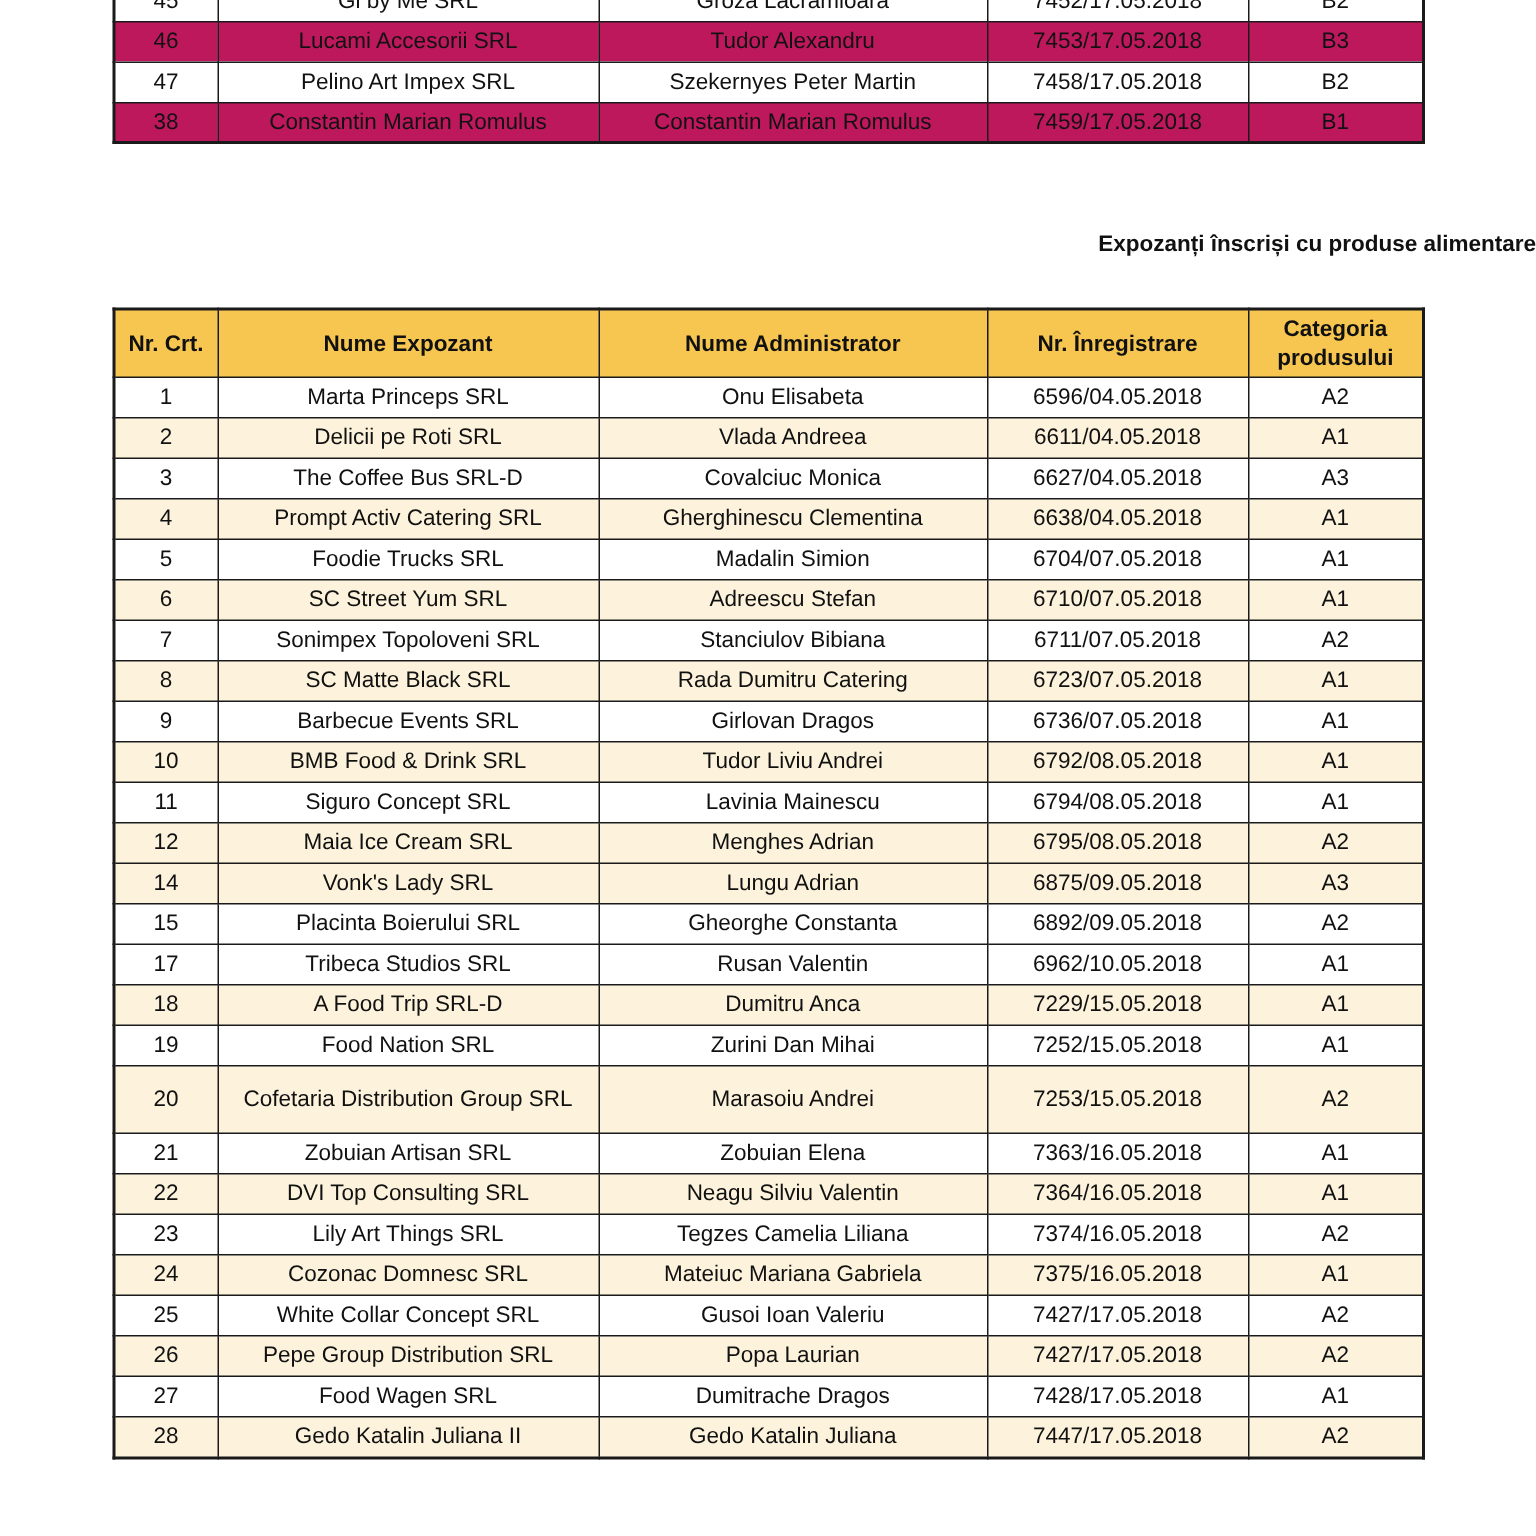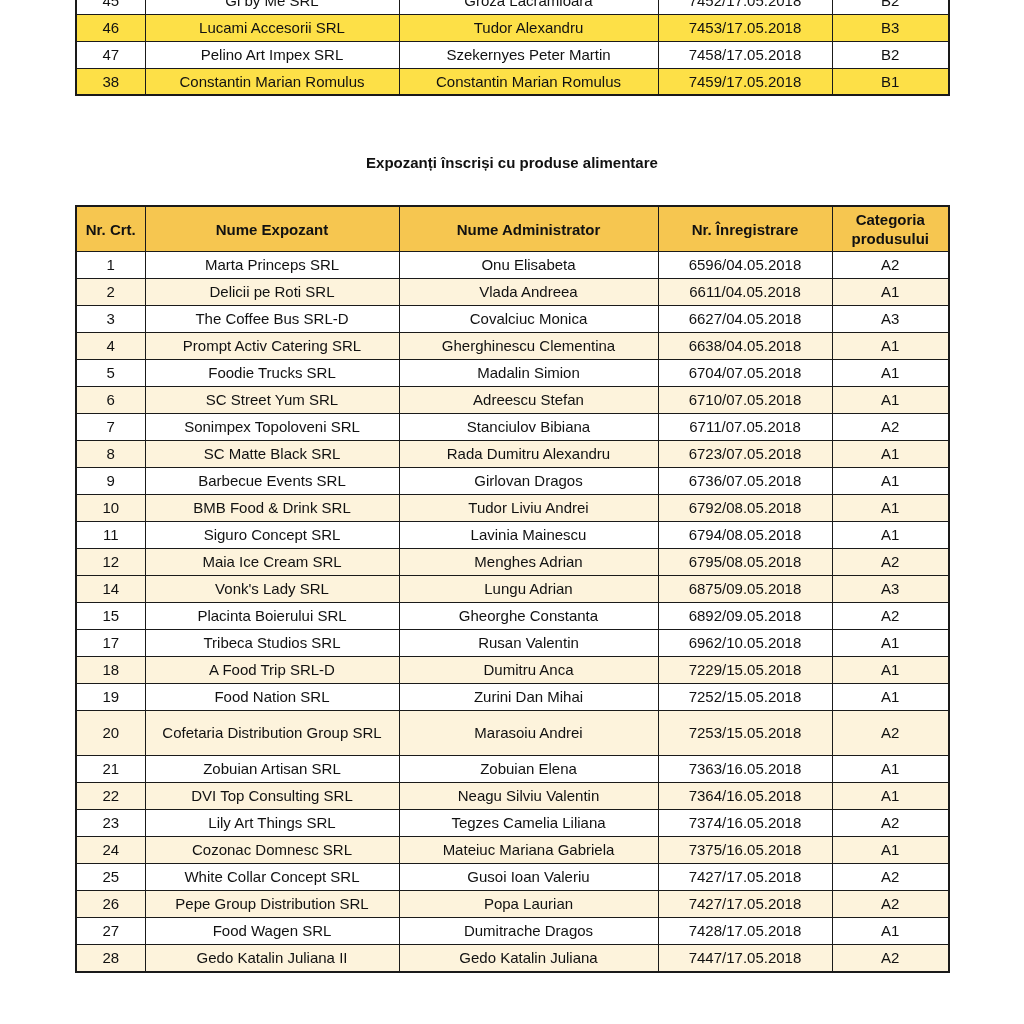--- a/index.html
+++ b/index.html
@@ -5,23 +5,23 @@
   html, body { margin: 0; padding: 0; background: #ffffff; }
   body { width: 1024px; height: 1024px; overflow: hidden; position: relative;
          font-family: "Liberation Sans", sans-serif; color: #111; }
   table { border-collapse: collapse; position: absolute; left: 75px; width: 873px; table-layout: fixed; }
   td, th { border: 1.5px solid #1a1a1a; text-align: center; vertical-align: middle;
            font-size: 15px; font-weight: normal; padding: 0 2px; }
   col.c1 { width: 69px; } col.c2 { width: 254px; } col.c3 { width: 259px; }
   col.c4 { width: 174px; } col.c5 { width: 117px; }
   #top-table { top: -14px; border: 2px solid #1a1a1a; }
   #top-table tr { height: 27px; }
-  #top-table tr.alt td { background: #fde047; }
+  #top-table tr.alt td { background: #be185d; }
   #top-table tr.plain td { background: #ffffff; }
-  .section-title { position: absolute; top: 154px; left: 0; width: 1024px; text-align: center;
+  .section-title { position: absolute; top: 154px; left: 0; width: 1024px; text-align: right;
                    font-size: 15px; font-weight: bold; }
   #food-table { top: 205px; border: 2px solid #1a1a1a; }
   #food-table th { background: #f6c650; font-weight: bold; font-size: 15px; height: 44px; line-height: 19px; }
   #food-table tr.row { height: 27px; }
   #food-table tr.row.tall { height: 45px; }
   #food-table tr.alt td { background: #fdf3dc; }
   #food-table tr.plain td { background: #ffffff; }
   #food-table td { line-height: 18px; }
 </style>
 </head>
@@ -135,21 +135,21 @@
       <tr class="row plain">
         <td>7</td>
         <td>Sonimpex Topoloveni SRL</td>
         <td>Stanciulov Bibiana</td>
         <td>6711/07.05.2018</td>
         <td>A2</td>
       </tr>
       <tr class="row alt">
         <td>8</td>
         <td>SC Matte Black SRL</td>
-        <td>Rada Dumitru Alexandru</td>
+        <td>Rada Dumitru Catering</td>
         <td>6723/07.05.2018</td>
         <td>A1</td>
       </tr>
       <tr class="row plain">
         <td>9</td>
         <td>Barbecue Events SRL</td>
         <td>Girlovan Dragos</td>
         <td>6736/07.05.2018</td>
         <td>A1</td>
       </tr>

